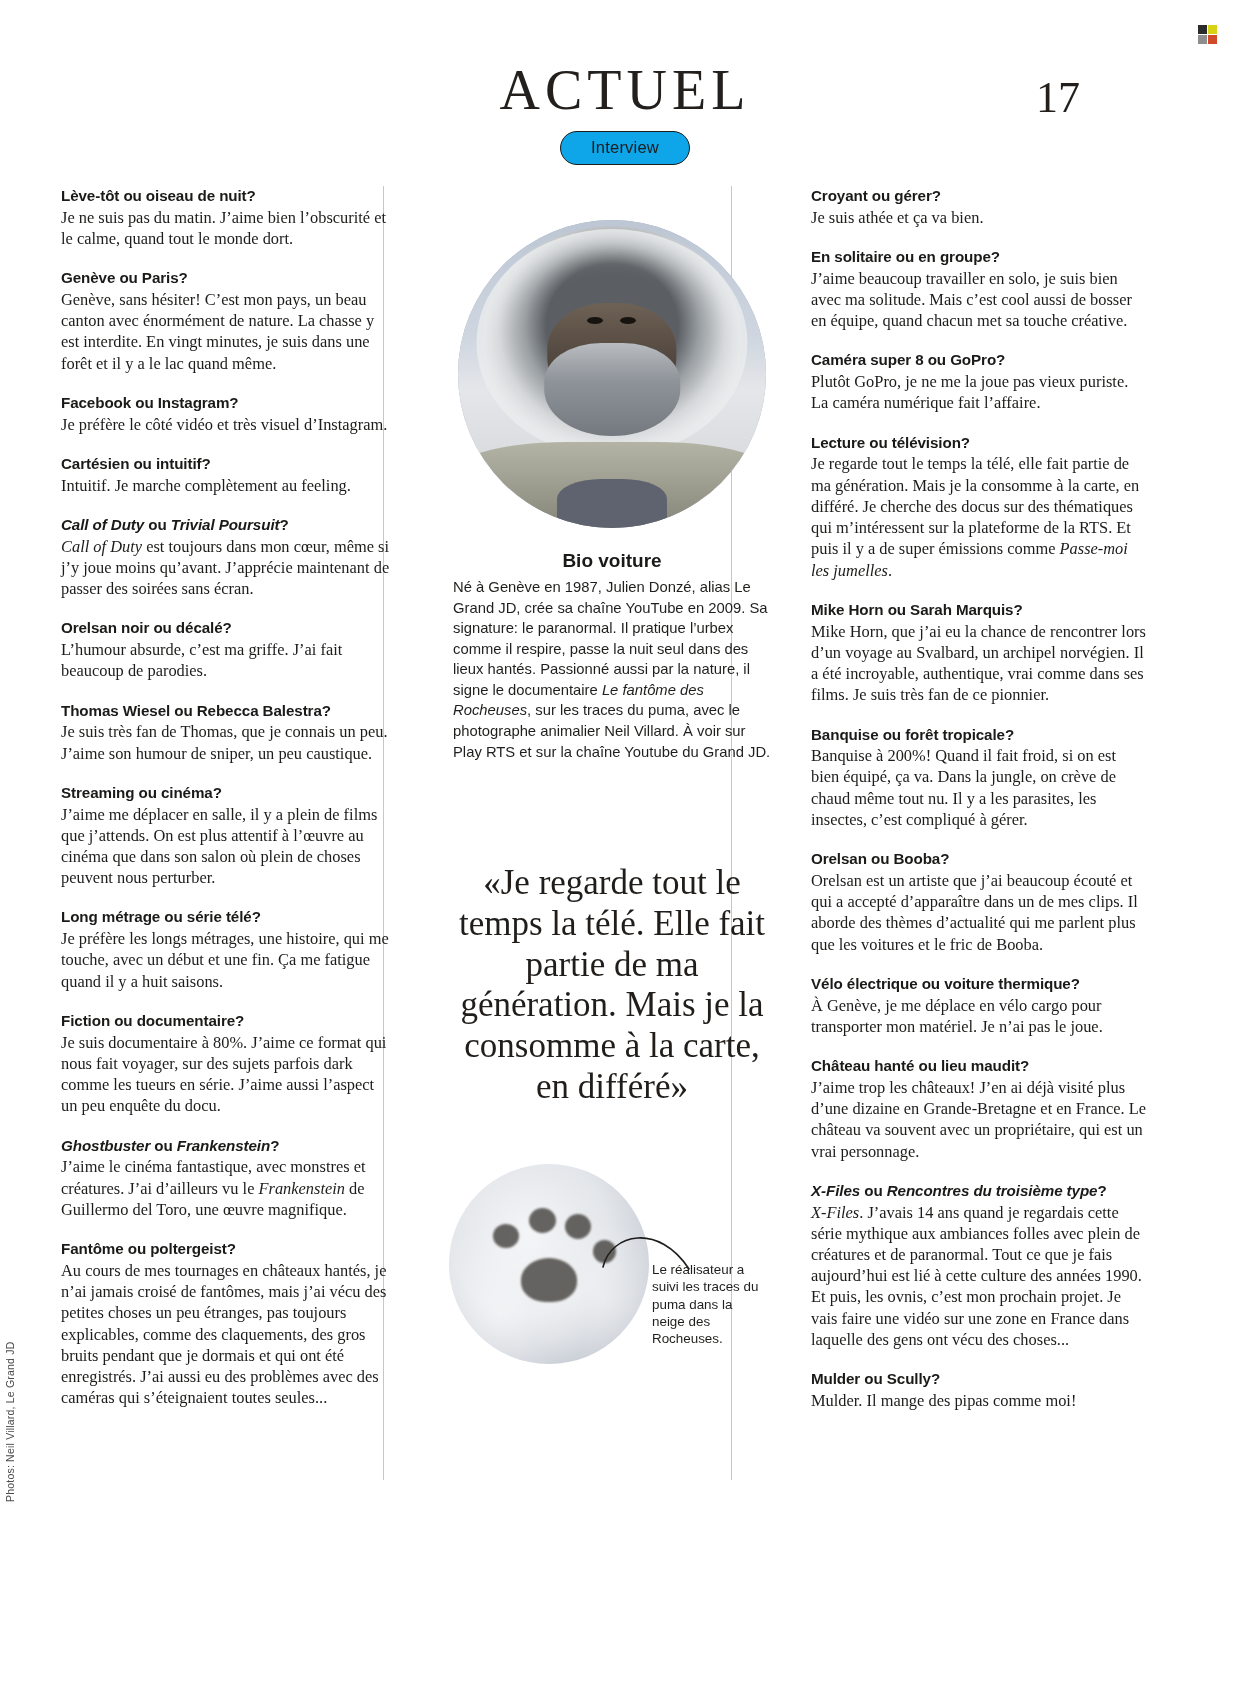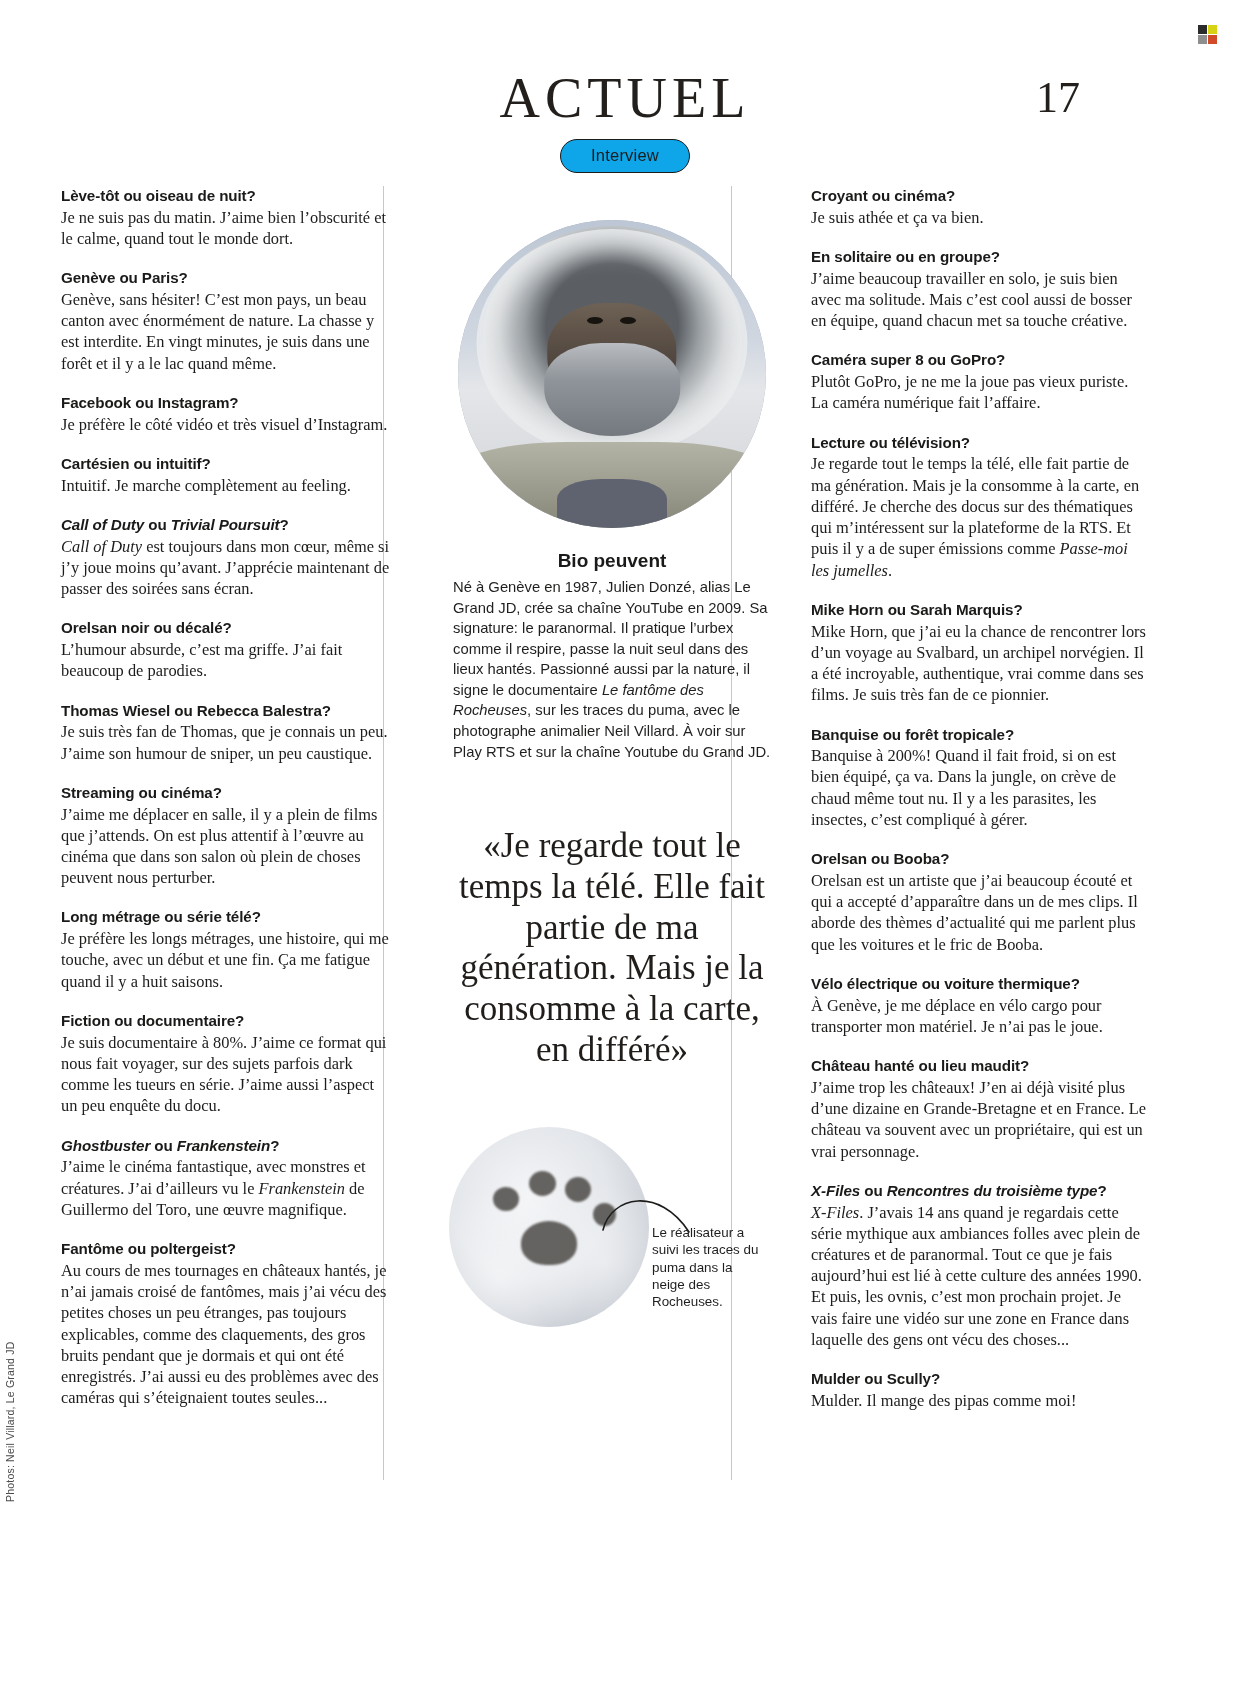--- a/index.html
+++ b/index.html
@@ -34,21 +34,20 @@
     position: absolute; left: 0; right: 0; top: 62px;
     text-align: center;
   }
   .masthead .kicker {
     font-family: "Liberation Serif", serif;
     font-size: 56px;
     letter-spacing: 5px;
     color: #221f1c;
     line-height: 1;
     font-weight: 400;
-    margin-top: 8px;
   }
   .pill {
     display: inline-block;
     margin-top: 13px;
     border: 1.6px solid #1c1c1a;
     border-radius: 40px;
     padding: 6px 30px 7px;
     font-family: "Liberation Sans", sans-serif;
     font-size: 16.5px;
     letter-spacing: .2px;
@@ -205,21 +204,21 @@
     padding: 0 6px;
   }
   .bio-body em { font-style: italic; }
 
   .pullquote {
     font-family: "Liberation Serif", serif;
     font-size: 35px;
     line-height: 1.165;
     text-align: center;
     color: #201d1a;
-    margin: 64px 0 0;
+    margin: 101px 0 0;
     padding: 0 2px;
   }
 
   
   .paw-wrap {
     position: relative;
     margin-top: 56px;
     height: 210px;
   }
   .paw {
@@ -350,21 +349,21 @@
         <div class="fur"></div>
         <div class="hoodfuzz"></div>
         <div class="face"></div>
         <div class="eyeL"></div>
         <div class="eyeR"></div>
         <div class="mask"></div>
         <div class="coat"></div>
         <div class="coatdark"></div>
       </div>
 
-      <div class="bio-title">Bio peuvent</div>
+      <div class="bio-title">Bio voiture</div>
       <div class="bio-body">Né à Genève en 1987, Julien Donzé, alias Le Grand JD, crée sa chaîne YouTube en 2009. Sa signature: le paranormal. Il pratique l’urbex comme il respire, passe la nuit seul dans des lieux hantés. Passionné aussi par la nature, il signe le documentaire <em>Le fantôme des Rocheuses</em>, sur les traces du puma, avec le photographe animalier Neil Villard. À voir sur Play RTS et sur la chaîne Youtube du Grand JD.</div>
 
       <div class="pullquote">«Je regarde tout le temps la télé. Elle fait partie de ma génération. Mais je la consomme à la carte, en différé»</div>
 
       <div class="paw-wrap">
         <div class="paw">
           <div class="snow"></div>
           <div class="pad p-main"></div>
           <div class="pad p1"></div>
           <div class="pad p2"></div>
@@ -375,21 +374,21 @@
           <path d="M6 60 C 14 26, 62 16, 92 62" fill="none" stroke="#1c1c1a" stroke-width="1.6" stroke-linecap="round"></path>
         </svg>
         <div class="paw-caption">Le réalisateur a suivi les traces du puma dans la neige des Rocheuses.</div>
       </div>
 
     </div>
 
     <div class="col col-3">
       <div id="right-host">
           <div class="qa">
-            <div class="q">Croyant ou cinéma?</div>
+            <div class="q">Croyant ou gérer?</div>
             <div class="a">Je suis athée et ça va bien.</div>
           </div>
           <div class="qa">
             <div class="q">En solitaire ou en groupe?</div>
             <div class="a">J’aime beaucoup travailler en solo, je suis bien avec ma solitude. Mais c’est cool aussi de bosser en équipe, quand chacun met sa touche créative.</div>
           </div>
           <div class="qa">
             <div class="q">Caméra super 8 ou GoPro?</div>
             <div class="a">Plutôt GoPro, je ne me la joue pas vieux puriste. La caméra numérique fait l’affaire.</div>
           </div>

